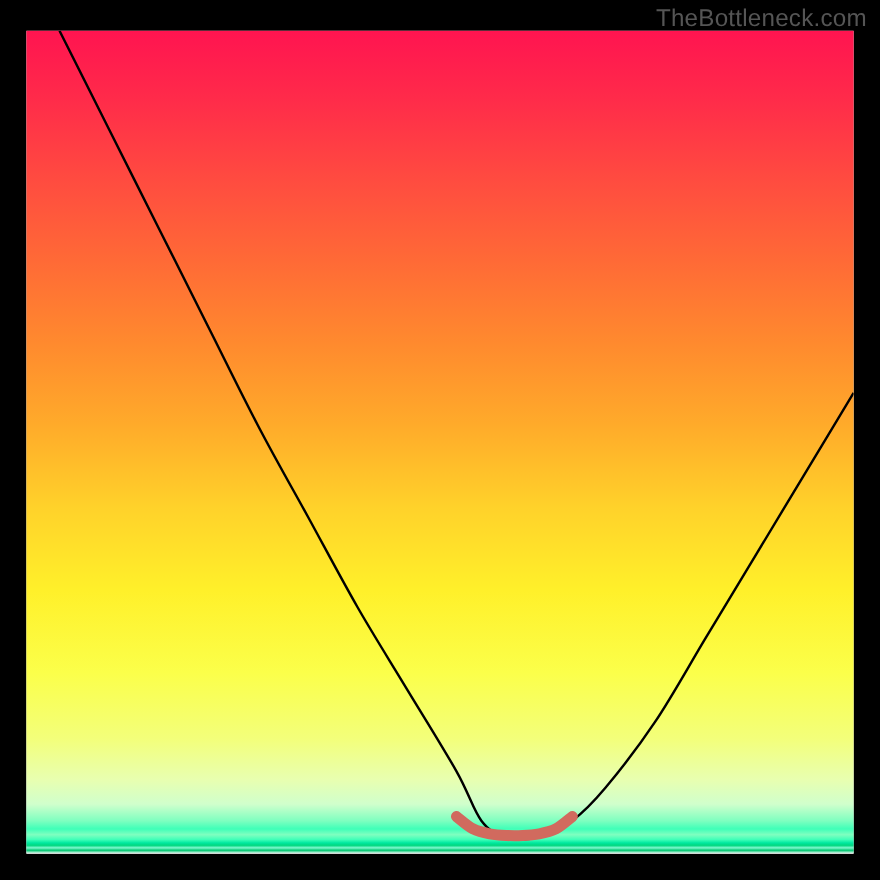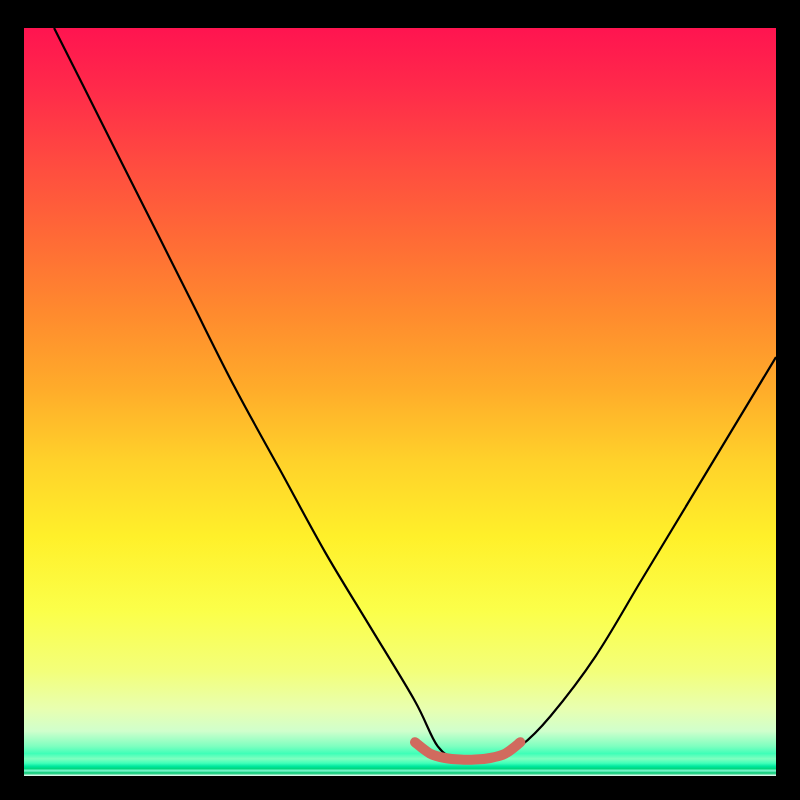--- a/index.html
+++ b/index.html
@@ -80,20 +80,21 @@
     top: 0;
     width: 752px;
     height: 748px;
   }
 </style>
 </head>
 <body>
 
 <div class="frame">
 
+  <div class="watermark">TheBottleneck.com</div>
 
   <div class="plot-outer">
     <div class="plot-inner">
       <div class="gradient"></div>
 
       <svg class="curve" viewBox="0 0 752 748" preserveAspectRatio="none">
         <path id="main-curve" fill="none" stroke="#000000" stroke-width="2.2" d="M 30.1 0.0 C 37.6 15.0, 60.2 59.8, 75.2 89.8 C 90.2 119.7, 105.3 149.6, 120.3 179.5 C 135.4 209.4, 150.4 239.4, 165.4 269.3 C 180.5 299.2, 195.5 330.4, 210.6 359.0 C 225.6 387.7, 240.6 413.9, 255.7 441.3 C 270.7 468.7, 285.8 497.4, 300.8 523.6 C 315.8 549.8, 330.9 573.5, 345.9 598.4 C 361.0 623.3, 379.8 653.3, 391.0 673.2 C 402.3 693.1, 406.1 708.1, 413.6 718.1 C 421.1 728.1, 427.4 730.5, 436.2 733.0 C 444.9 735.5, 456.2 735.5, 466.2 733.0 C 476.3 730.5, 486.3 725.6, 496.3 718.1 C 506.3 710.6, 513.9 703.1, 526.4 688.2 C 538.9 673.2, 556.5 650.8, 571.5 628.3 C 586.6 605.9, 601.6 578.5, 616.6 553.5 C 631.7 528.6, 646.7 503.7, 661.8 478.7 C 676.8 453.8, 691.8 428.9, 706.9 403.9 C 721.9 379.0, 744.5 341.6, 752.0 329.1"></path>
         <path id="min-band" fill="none" stroke="#d16a5e" stroke-width="10" stroke-linecap="round" stroke-linejoin="round" d="M 391.0 714.3 C 393.5 716.2, 401.1 722.9, 406.1 725.6 C 411.1 728.2, 416.1 729.1, 421.1 730.0 C 426.1 731.0, 431.1 731.3, 436.2 731.5 C 441.2 731.8, 446.2 731.8, 451.2 731.5 C 456.2 731.3, 461.2 731.0, 466.2 730.0 C 471.3 729.1, 476.3 728.2, 481.3 725.6 C 486.3 722.9, 493.8 716.2, 496.3 714.3"></path>
       </svg>
     </div>

